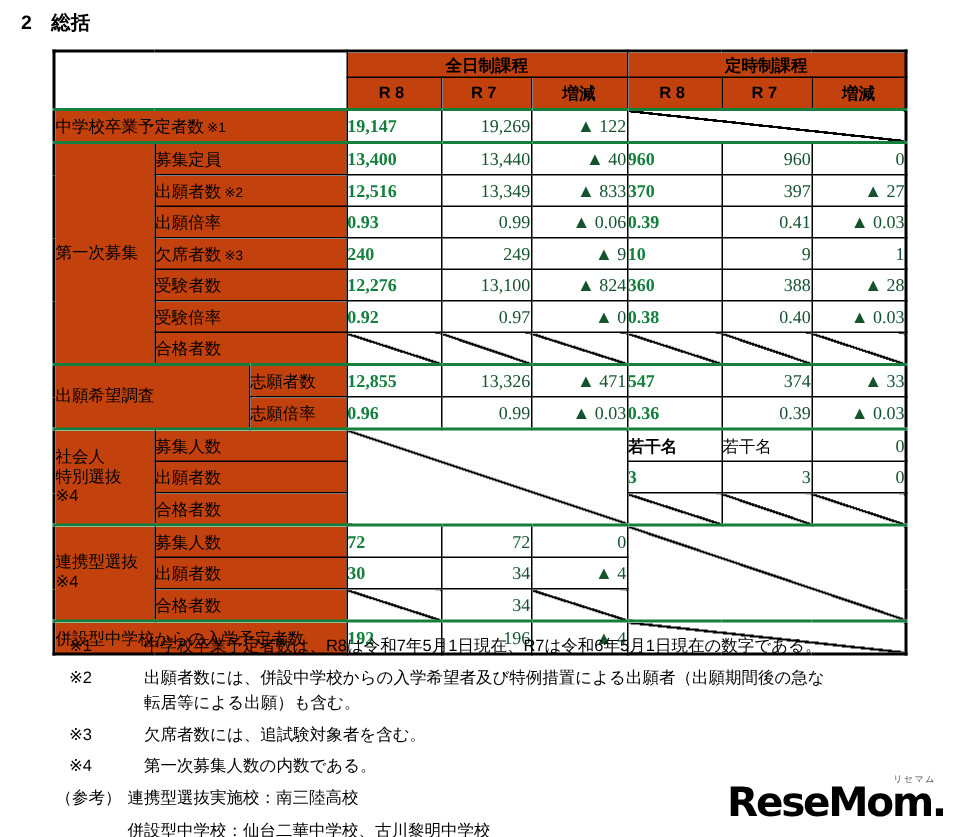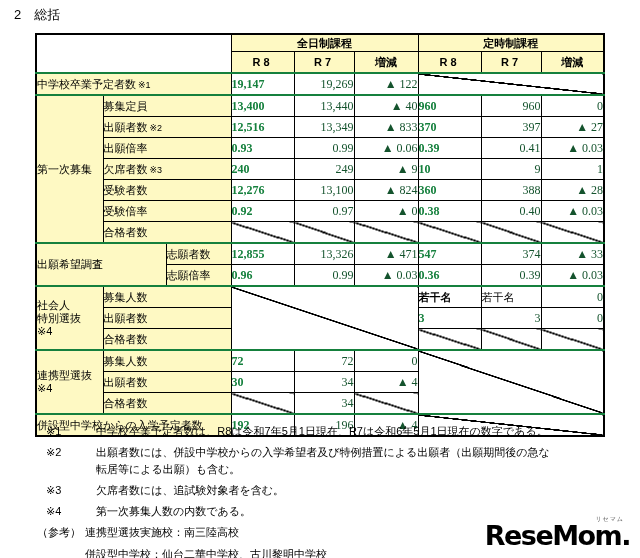--- a/index.html
+++ b/index.html
@@ -1,31 +1,31 @@
 <!DOCTYPE html>
 <html><head>
 <meta charset="utf-8">
 <style>
   html,body { margin:0; padding:0; background:#fff; }
   .page {
     position:relative; width:640px; height:558px; background:#fff; overflow:hidden;
     font-family:"Liberation Sans","DejaVu Sans",sans-serif; color:#000;
   }
-  .title { position:absolute; top:6px; left:14px; font-size:13px; font-weight:normal; }
+  .title { position:absolute; top:6px; left:14px; font-size:13px; font-weight:bold; }
 
   table.main {
     position:absolute; top:33px; left:35px; width:568px;
     border-collapse:collapse; table-layout:fixed;
     border:2px solid #000;
   }
   table.main td, table.main th { border:1px solid #000; padding:0; overflow:hidden; height:20px; }
   thead tr.h1 td, thead tr.h1 th { height:16px; }
   thead tr.h2 th { height:20px; }
 
-  .blue { background:#fef9c3; font-size:11px; font-weight:normal; }
+  .blue { background:#c2410c; font-size:11px; font-weight:normal; }
   .hdr  { font-weight:bold; font-size:11px; }
   .rhead { letter-spacing:3px; }
   .corner { background:#fff; }
 
   .num  { font-family:"Liberation Serif","DejaVu Serif",serif; font-size:12px; text-align:right; padding-right:5px; color:#14532d; }
   .num8 { font-family:Liberation Serif, serif; font-weight:bold; font-size:12px; text-align:left; padding-right:4px; color:#15803d; }
   .txt  { font-family:"Liberation Serif","DejaVu Serif",serif; font-size:11px; text-align:left; padding-left:4px; }
   .txt8 { font-weight:bold; font-size:11px; text-align:left; padding-left:3px; }
 
   .c8  { border-left:2px solid #000; border-right:2px solid #000; }

